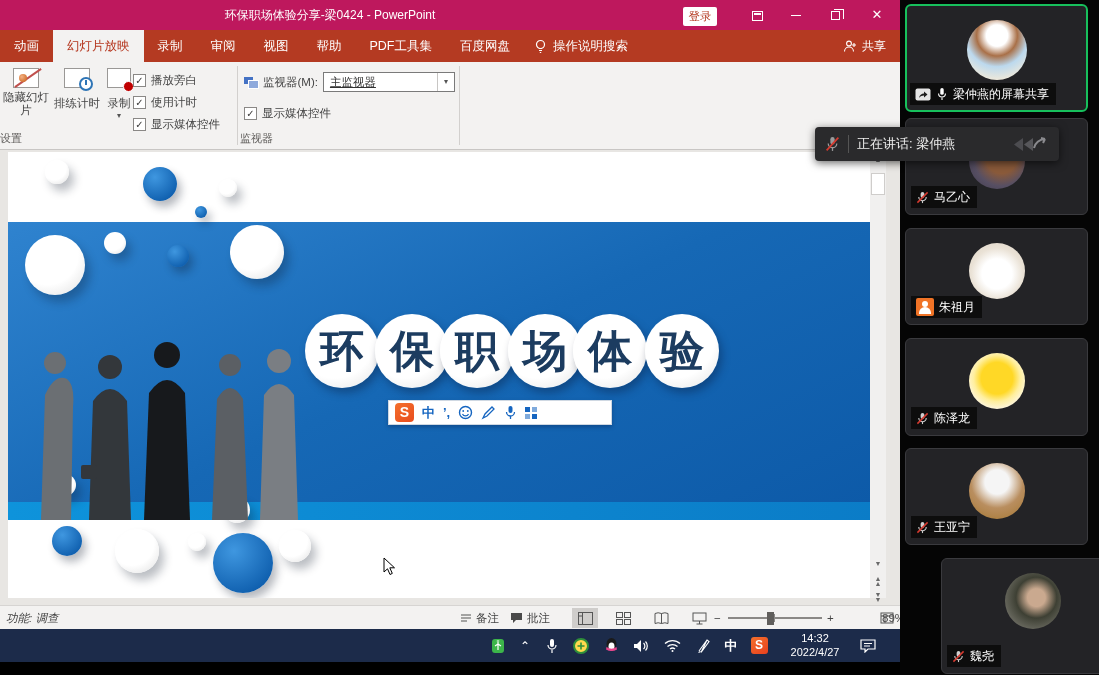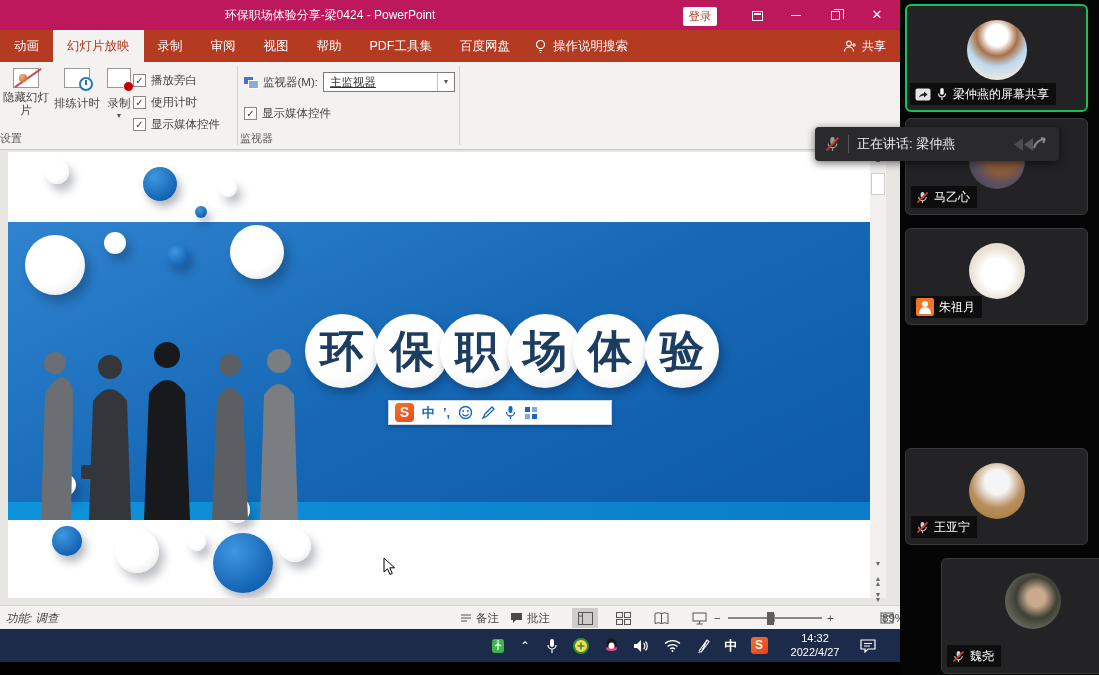--- a/index.html
+++ b/index.html
@@ -507,20 +507,32 @@
     </div>
 
     <div class="tile" style="top:228px; height:97px;">
       <div class="avatar av2" style="width:56px; height:56px; top:14px;"></div>
       <div class="tile-label">
         <span class="badge-person"></span>
         <span>朱祖月</span>
       </div>
     </div>
 
+    <div class="tile" style="top:338px; height:98px;">
+      <div class="avatar av3" style="width:56px; height:56px; top:14px;"></div>
+      <div class="tile-label">
+        <svg width="13" height="13" viewBox="0 0 14 14">
+            <rect x="5" y="1" width="4" height="6.5" rx="2" fill="#cfcfcf"></rect>
+            <path d="M3 6.5 a4 4 0 0 0 8 0" fill="none" stroke="#cfcfcf" stroke-width="1.2"></path>
+            <line x1="7" y1="10.5" x2="7" y2="13" stroke="#cfcfcf" stroke-width="1.2"></line>
+            <line x1="1.5" y1="12.5" x2="12.5" y2="1.5" stroke="#d63a2f" stroke-width="1.6"></line>
+          </svg>
+        <span>陈泽龙</span>
+      </div>
+    </div>
 
     <div class="tile" style="top:448px; height:97px;">
       <div class="avatar av4" style="width:56px; height:56px; top:14px;"></div>
       <div class="tile-label">
         <svg width="13" height="13" viewBox="0 0 14 14">
             <rect x="5" y="1" width="4" height="6.5" rx="2" fill="#cfcfcf"></rect>
             <path d="M3 6.5 a4 4 0 0 0 8 0" fill="none" stroke="#cfcfcf" stroke-width="1.2"></path>
             <line x1="7" y1="10.5" x2="7" y2="13" stroke="#cfcfcf" stroke-width="1.2"></line>
             <line x1="1.5" y1="12.5" x2="12.5" y2="1.5" stroke="#d63a2f" stroke-width="1.6"></line>
           </svg>

